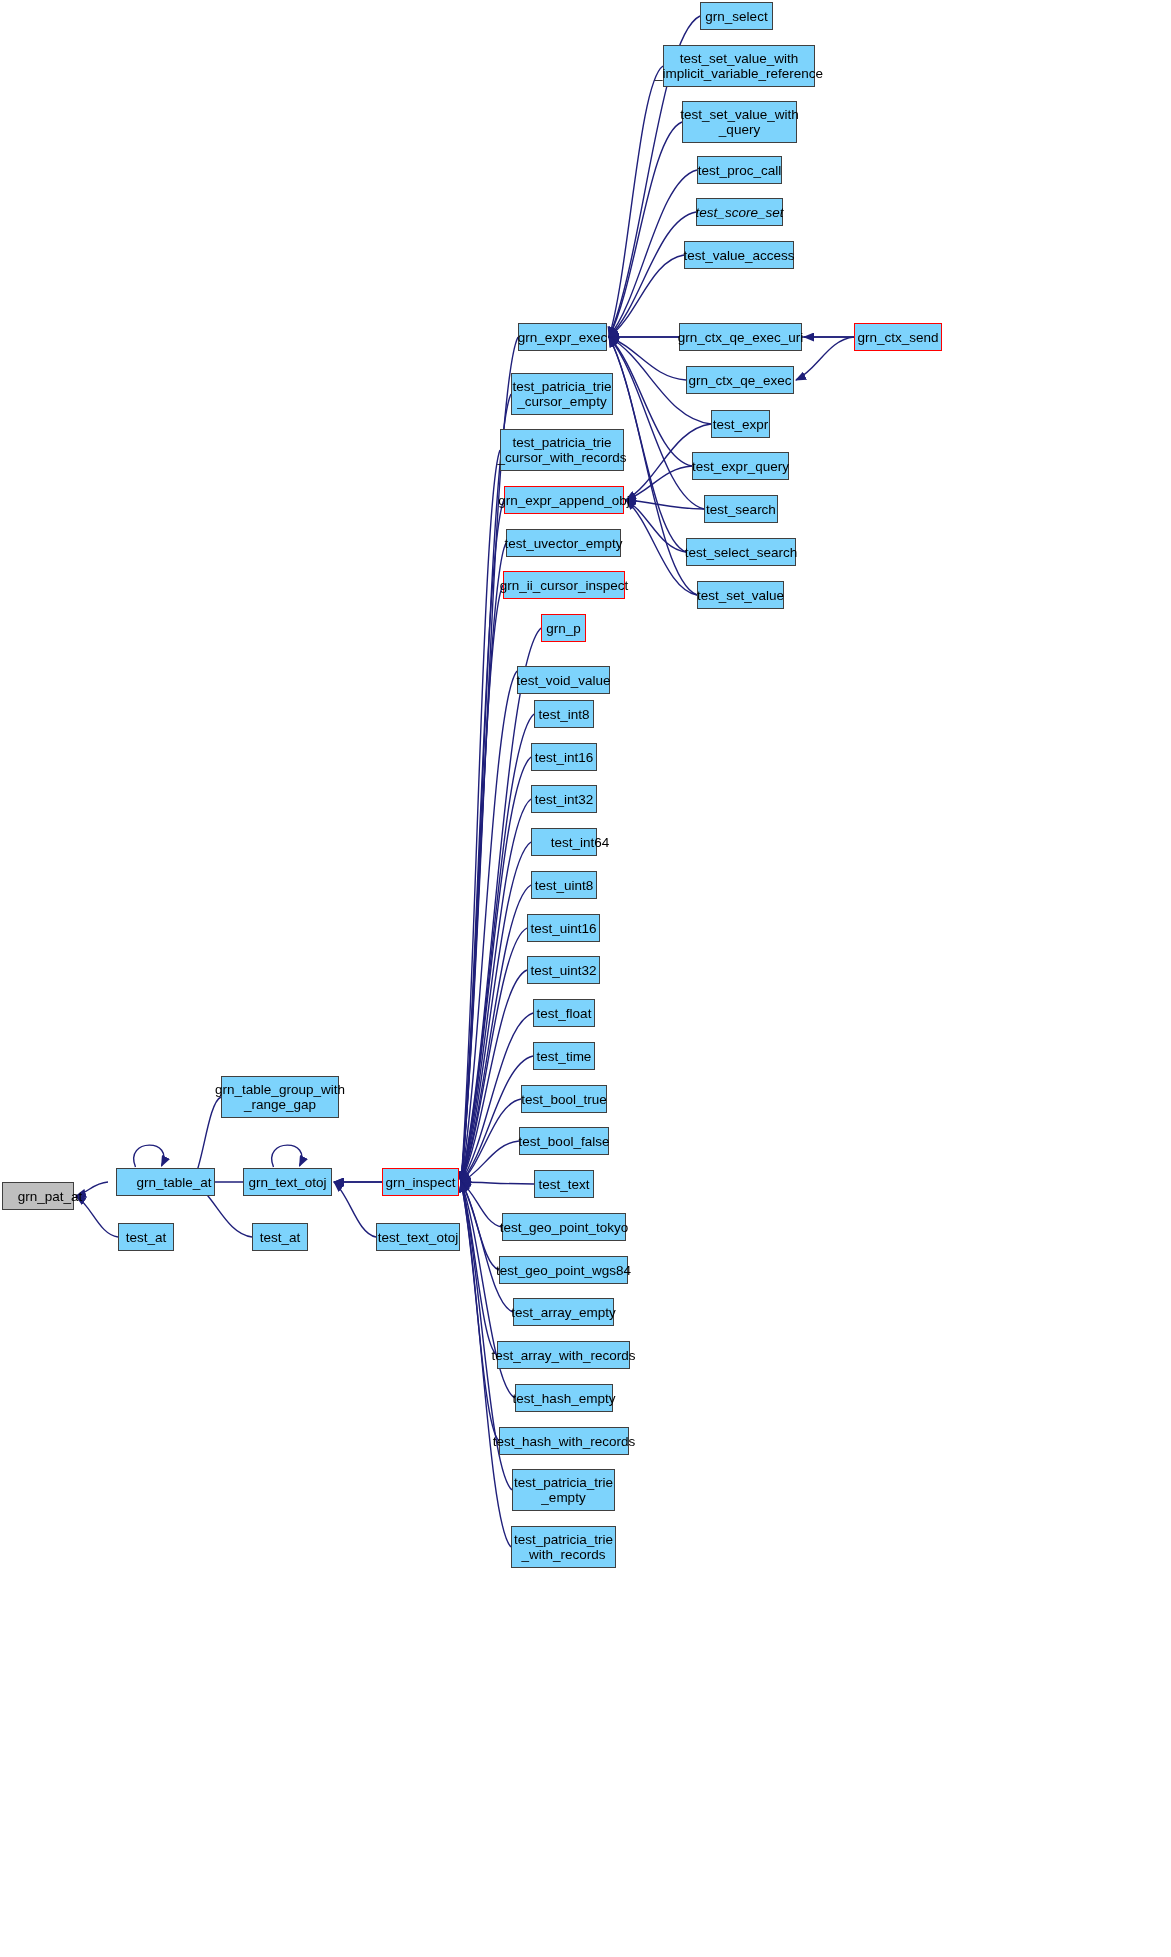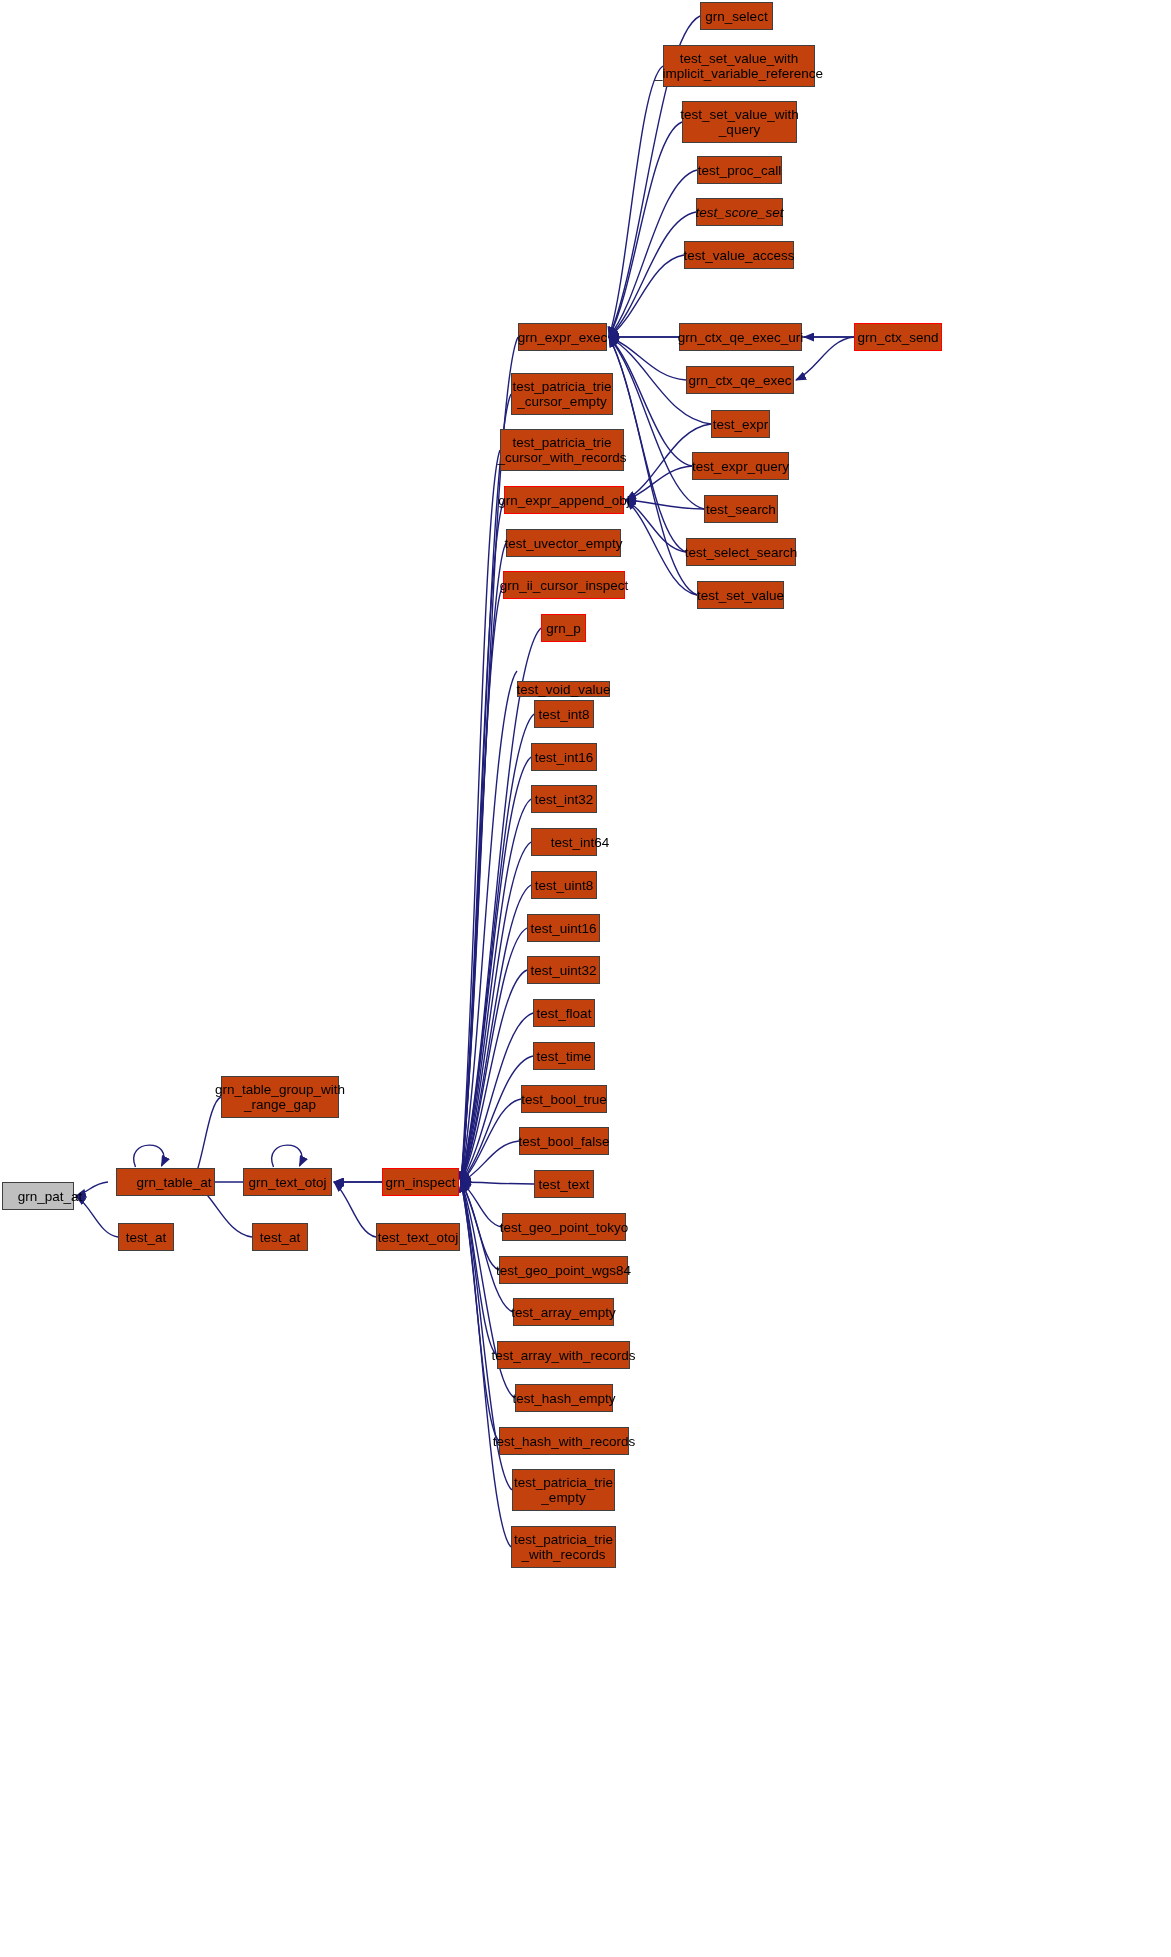--- a/index.html
+++ b/index.html
@@ -2,21 +2,21 @@
 <html><head>
 <meta charset="utf-8">
 <style>
   html,body{margin:0;padding:0;background:#ffffff;}
   body{font-family:"Liberation Sans","DejaVu Sans",sans-serif;}
   #canvas{position:relative;width:1171px;height:1957px;background:#ffffff;overflow:hidden;}
   #edges{position:absolute;left:0;top:0;width:1171px;height:1957px;}
   .node{
     position:absolute;
     box-sizing:border-box;
-    background:#c2410c;
+    background:#7dd3fc;
     border:1px solid #404040;
     display:flex;
     align-items:center;
     justify-content:center;
     text-align:center;
     font-size:13.5px;
     line-height:15px;
     color:#000000;
     white-space:pre;
     letter-spacing:0px;
@@ -118,21 +118,21 @@
     <div class="node red" style="left: 854px; top: 323px; width: 88px; height: 28px;">grn_ctx_send</div>
     <div class="node" style="left: 686px; top: 366px; width: 108px; height: 28px;">grn_ctx_qe_exec</div>
     <div class="node" style="left: 511px; top: 373px; width: 102px; height: 42px;">test_patricia_trie
 _cursor_empty</div>
     <div class="node" style="left: 500px; top: 429px; width: 124px; height: 42px;">test_patricia_trie
 _cursor_with_records</div>
     <div class="node red" style="left: 504px; top: 486px; width: 120px; height: 28px;">grn_expr_append_obj</div>
     <div class="node" style="left: 506px; top: 529px; width: 115px; height: 28px;">test_uvector_empty</div>
     <div class="node red" style="left: 503px; top: 571px; width: 122px; height: 28px;">grn_ii_cursor_inspect</div>
     <div class="node red" style="left: 541px; top: 614px; width: 45px; height: 28px;">grn_p</div>
-    <div class="node" style="left: 517px; top: 681px; width: 93px; height: 16px; text-align: center;">test_void_value</div>
+    <div class="node" style="left: 517px; top: 666px; width: 93px; height: 28px; text-align: center;">test_void_value</div>
     <div class="node" style="left: 534px; top: 700px; width: 60px; height: 28px;">test_int8</div>
     <div class="node" style="left: 531px; top: 743px; width: 66px; height: 28px;">test_int16</div>
     <div class="node" style="left: 531px; top: 785px; width: 66px; height: 28px;">test_int32</div>
     <div class="node" style="left: 531px; top: 828px; width: 66px; height: 28px; padding-left: 32px;">test_int64</div>
     <div class="node" style="left: 531px; top: 871px; width: 66px; height: 28px;">test_uint8</div>
     <div class="node" style="left: 527px; top: 914px; width: 73px; height: 28px;">test_uint16</div>
     <div class="node" style="left: 527px; top: 956px; width: 73px; height: 28px;">test_uint32</div>
     <div class="node" style="left: 533px; top: 999px; width: 62px; height: 28px;">test_float</div>
     <div class="node" style="left: 533px; top: 1042px; width: 62px; height: 28px;">test_time</div>
     <div class="node" style="left: 521px; top: 1085px; width: 86px; height: 28px;">test_bool_true</div>

